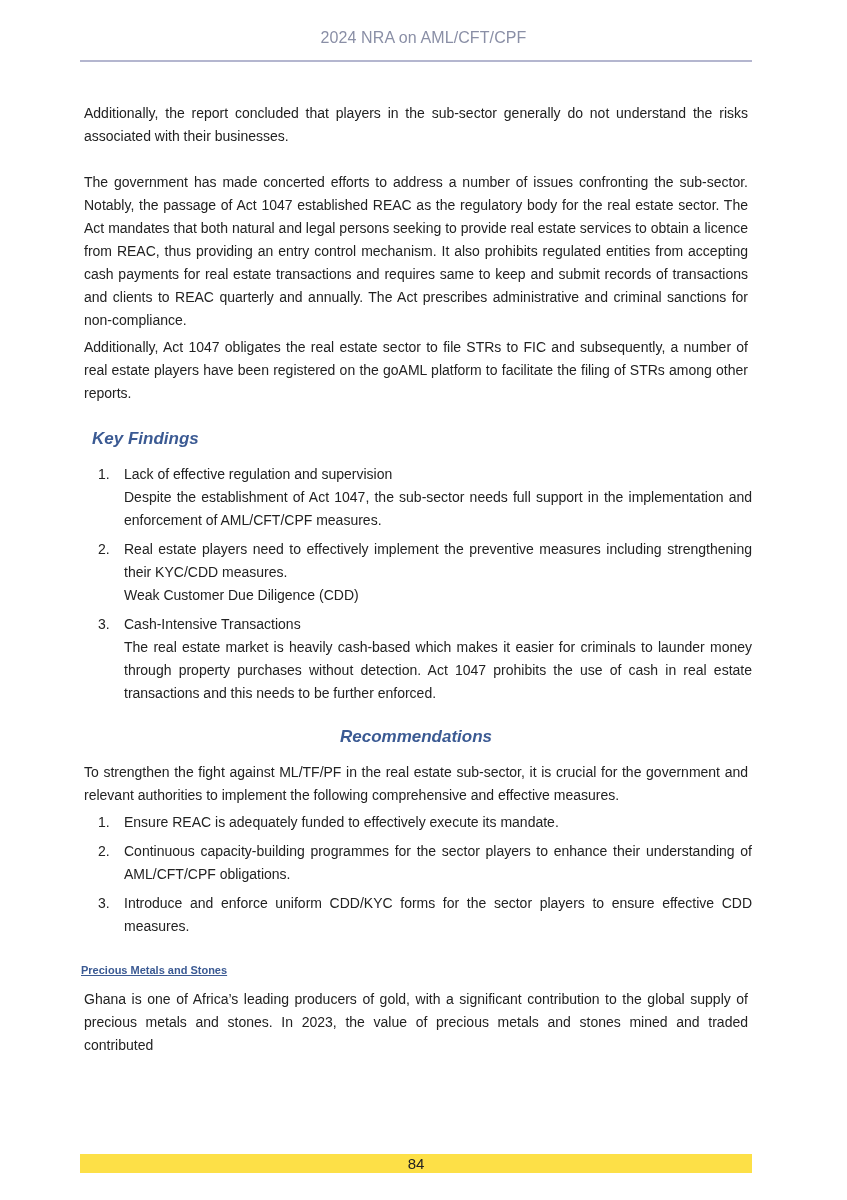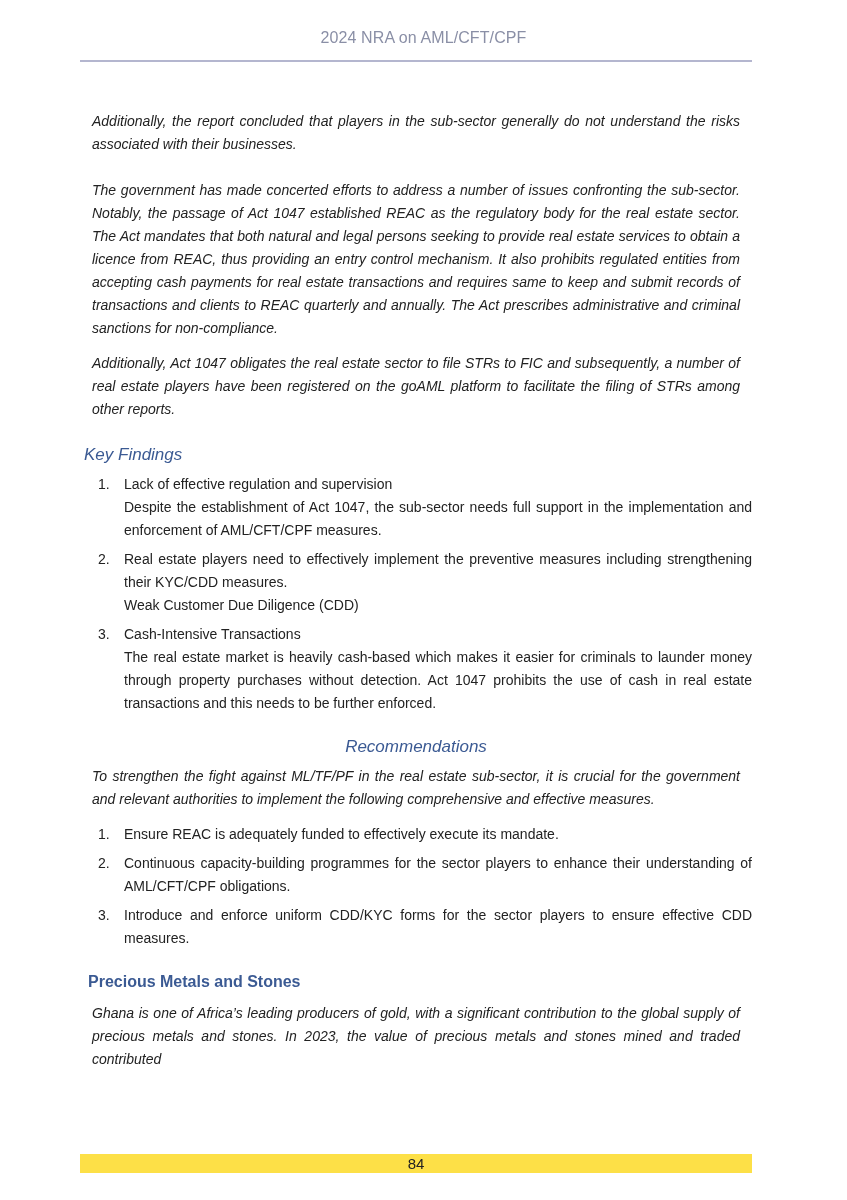--- a/index.html
+++ b/index.html
@@ -37,40 +37,40 @@
     .content {
       position: absolute;
       top: 98px;
       left: 80px;
       width: 672px;
       font-size: 14px;
       line-height: 23px;
       color: #222222;
     }
     .para {
-      margin: 12px;
+      margin: 4px;
       text-align: justify;
       text-align-last: left;
-      font-style: italic;
     }
     .gap-lg { margin-top: 23px; }
     .heading-italic {
-      margin: 4px;
+      margin: 12px;
       font-size: 17px;
-      font-weight: normal;
+      font-weight: bold;
       font-style: italic;
       color: #3b5a93;
       line-height: 24px;
     }
     .heading-plain {
-      margin: 8px;
-      font-size: 16px;
+      margin: 1px;
+      font-size: 11px;
       font-weight: bold;
       color: #3b5a93;
       line-height: 24px;
+      text-decoration: underline;
     }
     ol.list {
       list-style: none;
       margin: 0;
       padding: 0;
     }
     ol.list li {
       position: relative;
       padding-left: 44px;
       text-align: justify;

